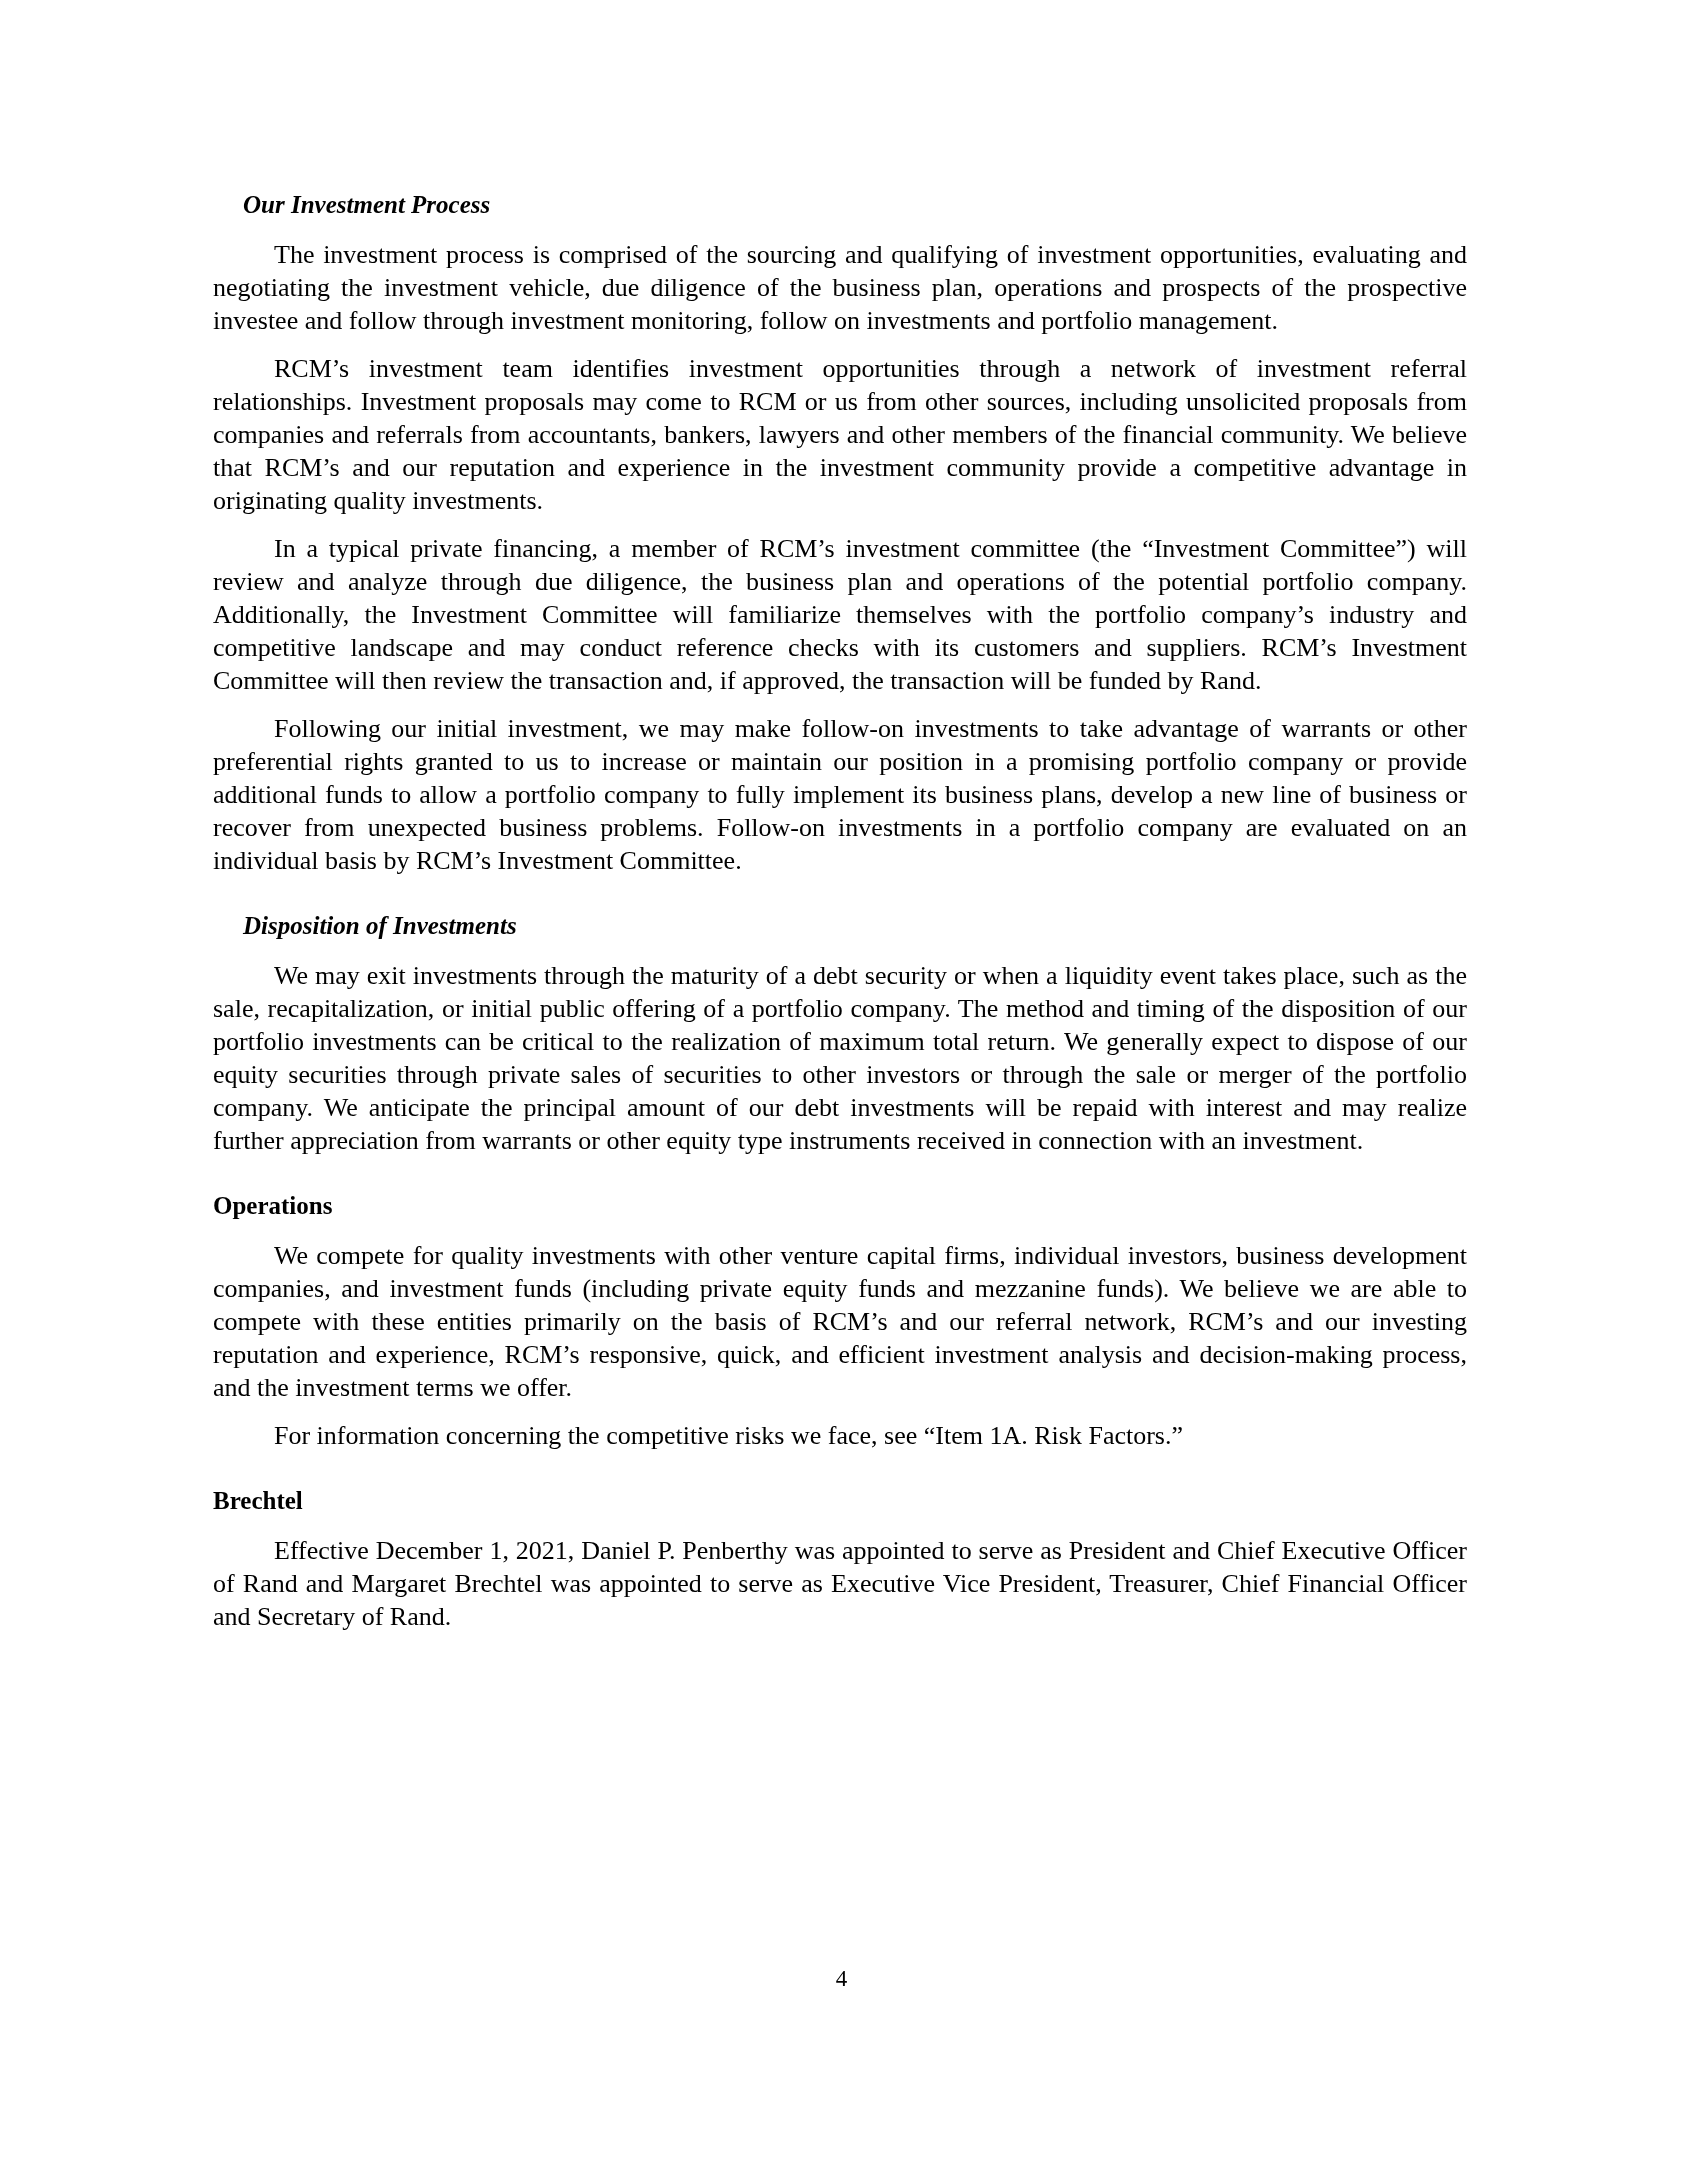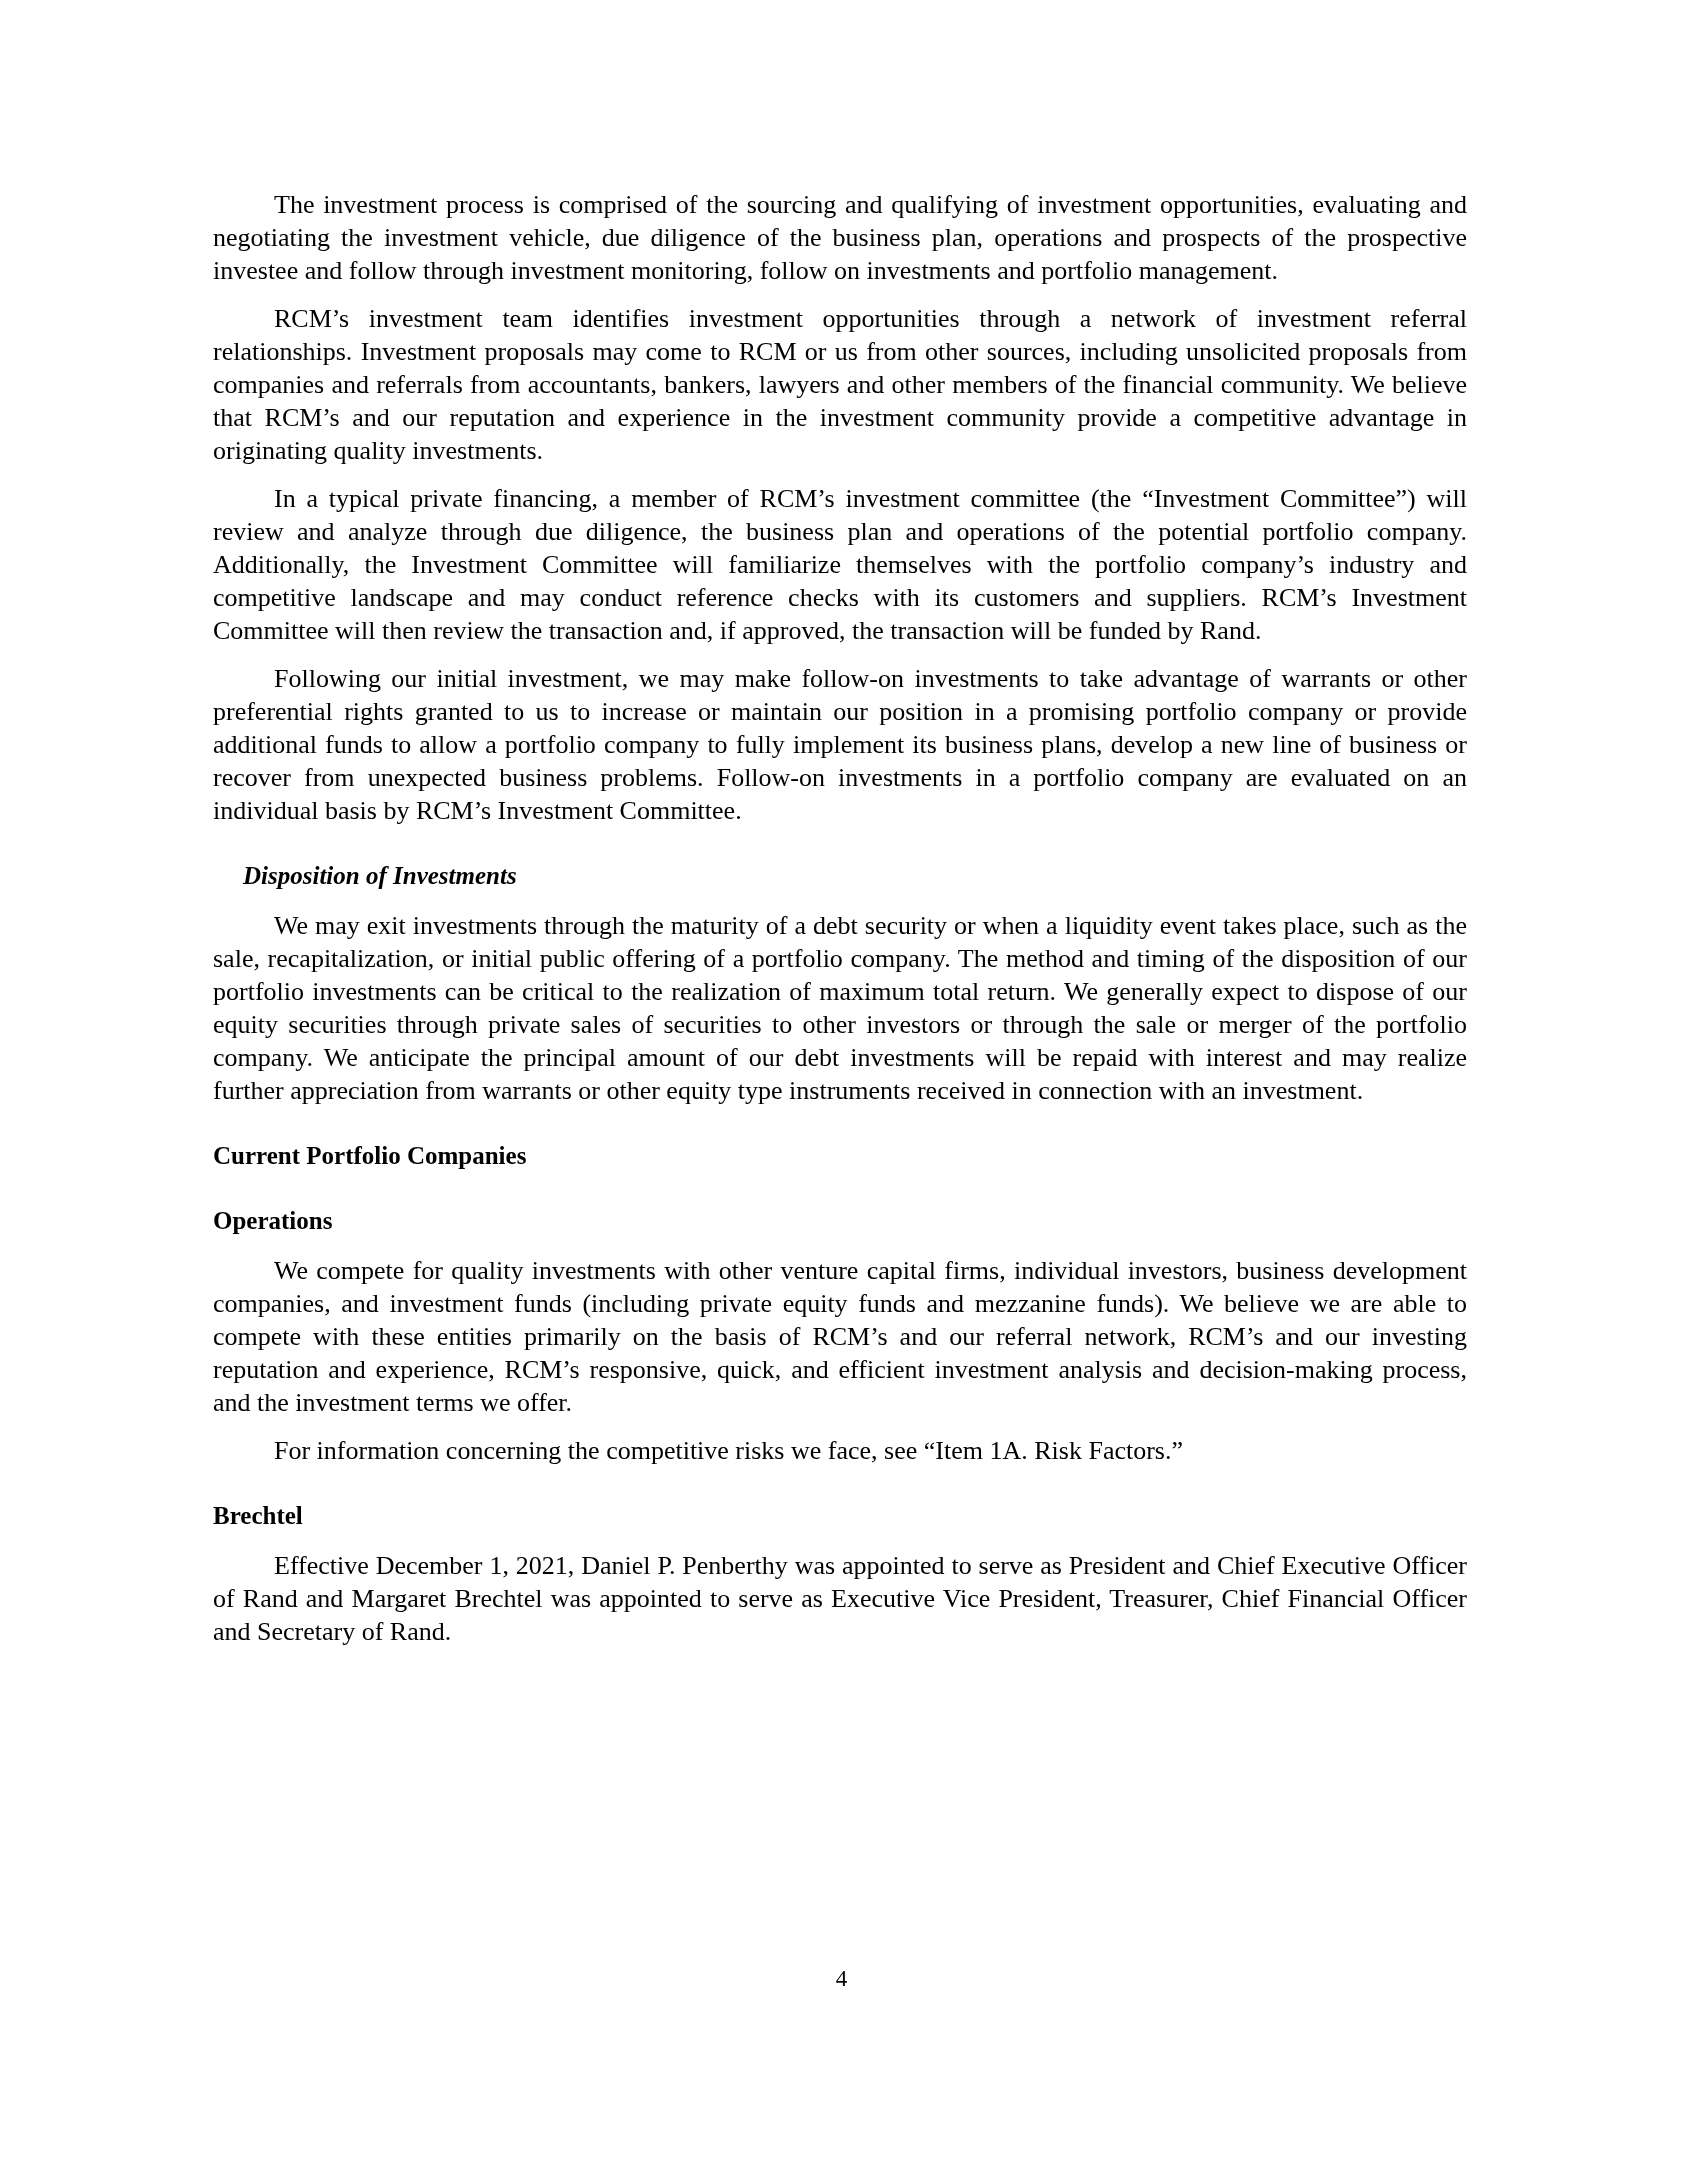--- a/index.html
+++ b/index.html
@@ -54,34 +54,34 @@
     font-size: 23px;
     line-height: 33px;
   }
 </style>
 </head>
 <body>
 
 <div class="page">
   <div class="content">
 
+    <div class="subheading first">Our Investment Process</div>
 
     <p class="para">The investment process is comprised of the sourcing and qualifying of investment opportunities, evaluating and negotiating the investment vehicle, due diligence of the business plan, operations and prospects of the prospective investee and follow through investment monitoring, follow on investments and portfolio management.</p>
 
     <p class="para">RCM’s investment team identifies investment opportunities through a network of investment referral relationships. Investment proposals may come to RCM or us from other sources, including unsolicited proposals from companies and referrals from accountants, bankers, lawyers and other members of the financial community. We believe that RCM’s and our reputation and experience in the investment community provide a competitive advantage in originating quality investments.</p>
 
     <p class="para">In a typical private financing, a member of RCM’s investment committee (the “Investment Committee”) will review and analyze through due diligence, the business plan and operations of the potential portfolio company. Additionally, the Investment Committee will familiarize themselves with the portfolio company’s industry and competitive landscape and may conduct reference checks with its customers and suppliers. RCM’s Investment Committee will then review the transaction and, if approved, the transaction will be funded by Rand.</p>
 
     <p class="para">Following our initial investment, we may make follow-on investments to take advantage of warrants or other preferential rights granted to us to increase or maintain our position in a promising portfolio company or provide additional funds to allow a portfolio company to fully implement its business plans, develop a new line of business or recover from unexpected business problems. Follow-on investments in a portfolio company are evaluated on an individual basis by RCM’s Investment Committee.</p>
 
     <div class="subheading">Disposition of Investments</div>
 
     <p class="para">We may exit investments through the maturity of a debt security or when a liquidity event takes place, such as the sale, recapitalization, or initial public offering of a portfolio company. The method and timing of the disposition of our portfolio investments can be critical to the realization of maximum total return. We generally expect to dispose of our equity securities through private sales of securities to other investors or through the sale or merger of the portfolio company. We anticipate the principal amount of our debt investments will be repaid with interest and may realize further appreciation from warrants or other equity type instruments received in connection with an investment.</p>
 
-    <div class="heading">Current Portfolio Companies</div>
 
 
     <div class="heading">Operations</div>
 
     <p class="para">We compete for quality investments with other venture capital firms, individual investors, business development companies, and investment funds (including private equity funds and mezzanine funds). We believe we are able to compete with these entities primarily on the basis of RCM’s and our referral network, RCM’s and our investing reputation and experience, RCM’s responsive, quick, and efficient investment analysis and decision-making process, and the investment terms we offer.</p>
 
     <p class="para">For information concerning the competitive risks we face, see “Item 1A. Risk Factors.”</p>
 
     <div class="heading">Brechtel</div>
 

